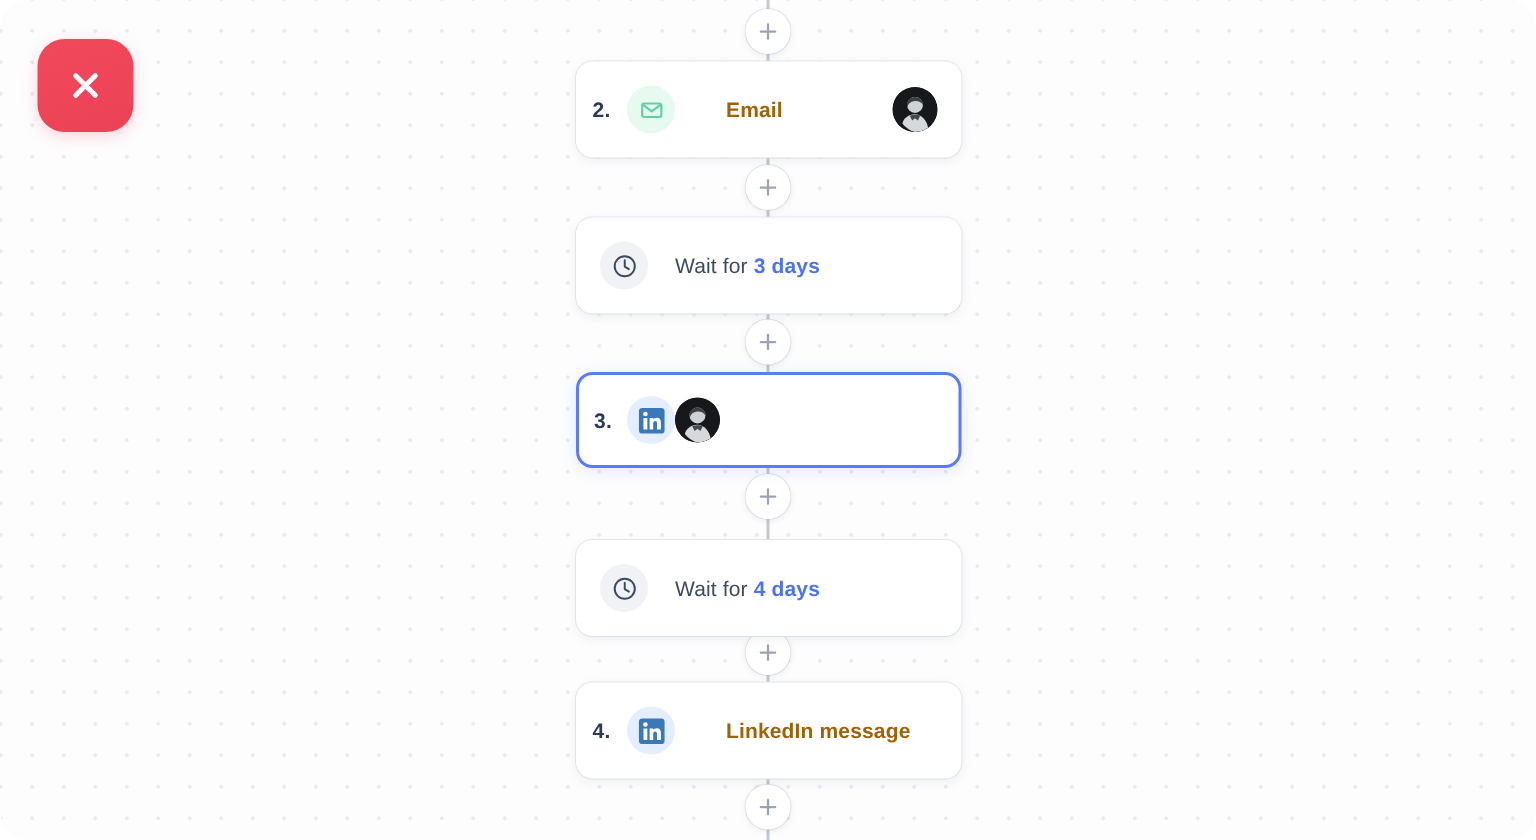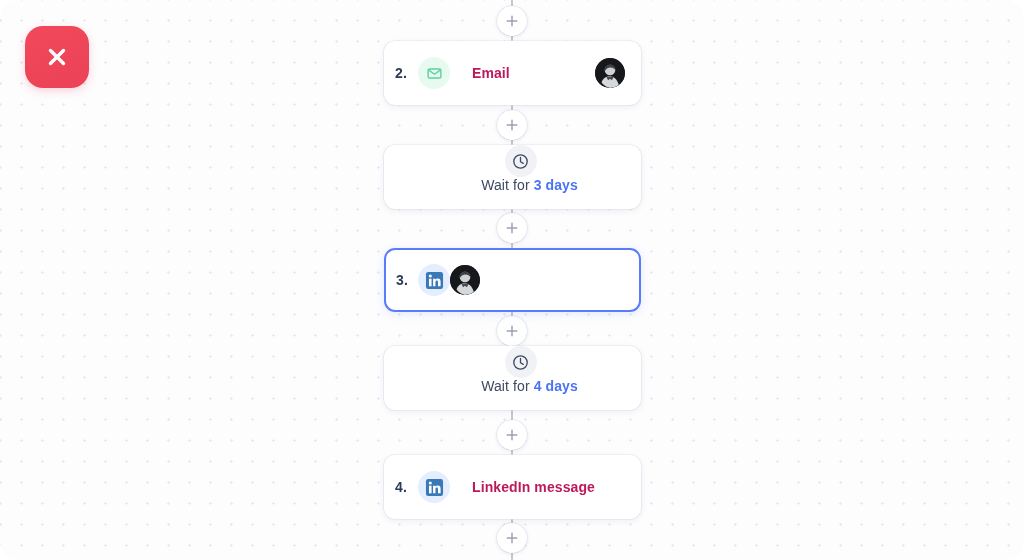--- a/index.html
+++ b/index.html
@@ -95,22 +95,22 @@
     justify-content: center;
   }
   .icon-email { background: #e6faf0; }
   .icon-linkedin { background: #e4eeff; }
   .icon-clock { background: #f1f2f5; }
 
   .card-title {
     flex: 1 1 auto;
     font-size: 14px;
     font-weight: bold;
-    color: #be185d;
-    padding-left: 22px;
+    color: #a16207;
+    padding-left: 34px;
     white-space: nowrap;
     letter-spacing: 0.1px;
   }
   .card-title.wait {
     font-weight: normal;
     padding-left: 18px;
     color: #3d4a63;
     font-size: 14px;
   }
   .card-title .accent {
@@ -124,21 +124,21 @@
     flex: 0 0 auto;
     margin-right: 16px;
     border-radius: 50%;
     overflow: hidden;
     background: #1e1f22;
     position: relative;
   }
   .avatar svg { display: block; }
 
   
-  .card.wait-card { padding-left: 16px; flex-direction: column; }
+  .card.wait-card { padding-left: 16px; }
 
   
   #close-button {
     position: absolute;
     left: 25px;
     top: 26px;
     width: 64px;
     height: 62px;
     border-radius: 18px;
     background: linear-gradient(160deg, #f2485b 0%, #ec4257 100%);
@@ -245,21 +245,21 @@
       <svg width="30" height="30" viewBox="0 0 30 30">
         <circle cx="15" cy="15" r="15" fill="#17181b"></circle>
         <circle cx="15" cy="12" r="5.3" fill="#cfd2d4"></circle>
         <path d="M15 6.6c-3 0-5.4 2.4-5.4 5.4 0 .6.1 1.1.3 1.6.4-2.1 2.1-4 5.1-4.2 2.3-.2 4.3.9 5.2 2.6.1-2.9-2.2-5.4-5.2-5.4z" fill="#3c3f44"></path>
         <path d="M15 18.2c-4.3 0-7.6 2.6-8.4 6.2A15 15 0 0 0 15 30c3.3 0 6.3-1.1 8.7-2.9-.7-4.3-4.2-8.9-8.7-8.9z" fill="#d6d9db"></path>
         <path d="M11.5 19.2l1.6 3.1 1.9-1.5 1.9 1.5 1.6-3.1c-1.2-.7-3.6-1.2-7 0z" fill="#44484e"></path>
       </svg>
     </div>
   </div>
 
-  <div class="card wait-card" style="top:346px">
+  <div class="card wait-card" style="top:360px">
     <div class="card-icon icon-clock">
       <svg width="17" height="17" viewBox="0 0 18 18">
         <circle cx="9" cy="9" r="7.1" fill="none" stroke="#3d4a63" stroke-width="1.4"></circle>
         <path d="M9 4.8V9.2l2.9 1.8" fill="none" stroke="#3d4a63" stroke-width="1.4" stroke-linecap="round" stroke-linejoin="round"></path>
       </svg>
     </div>
     <div class="card-title wait"><span>Wait for </span><span class="accent">4 days</span></div>
   </div>
 
   <div class="card" style="top:455px">

